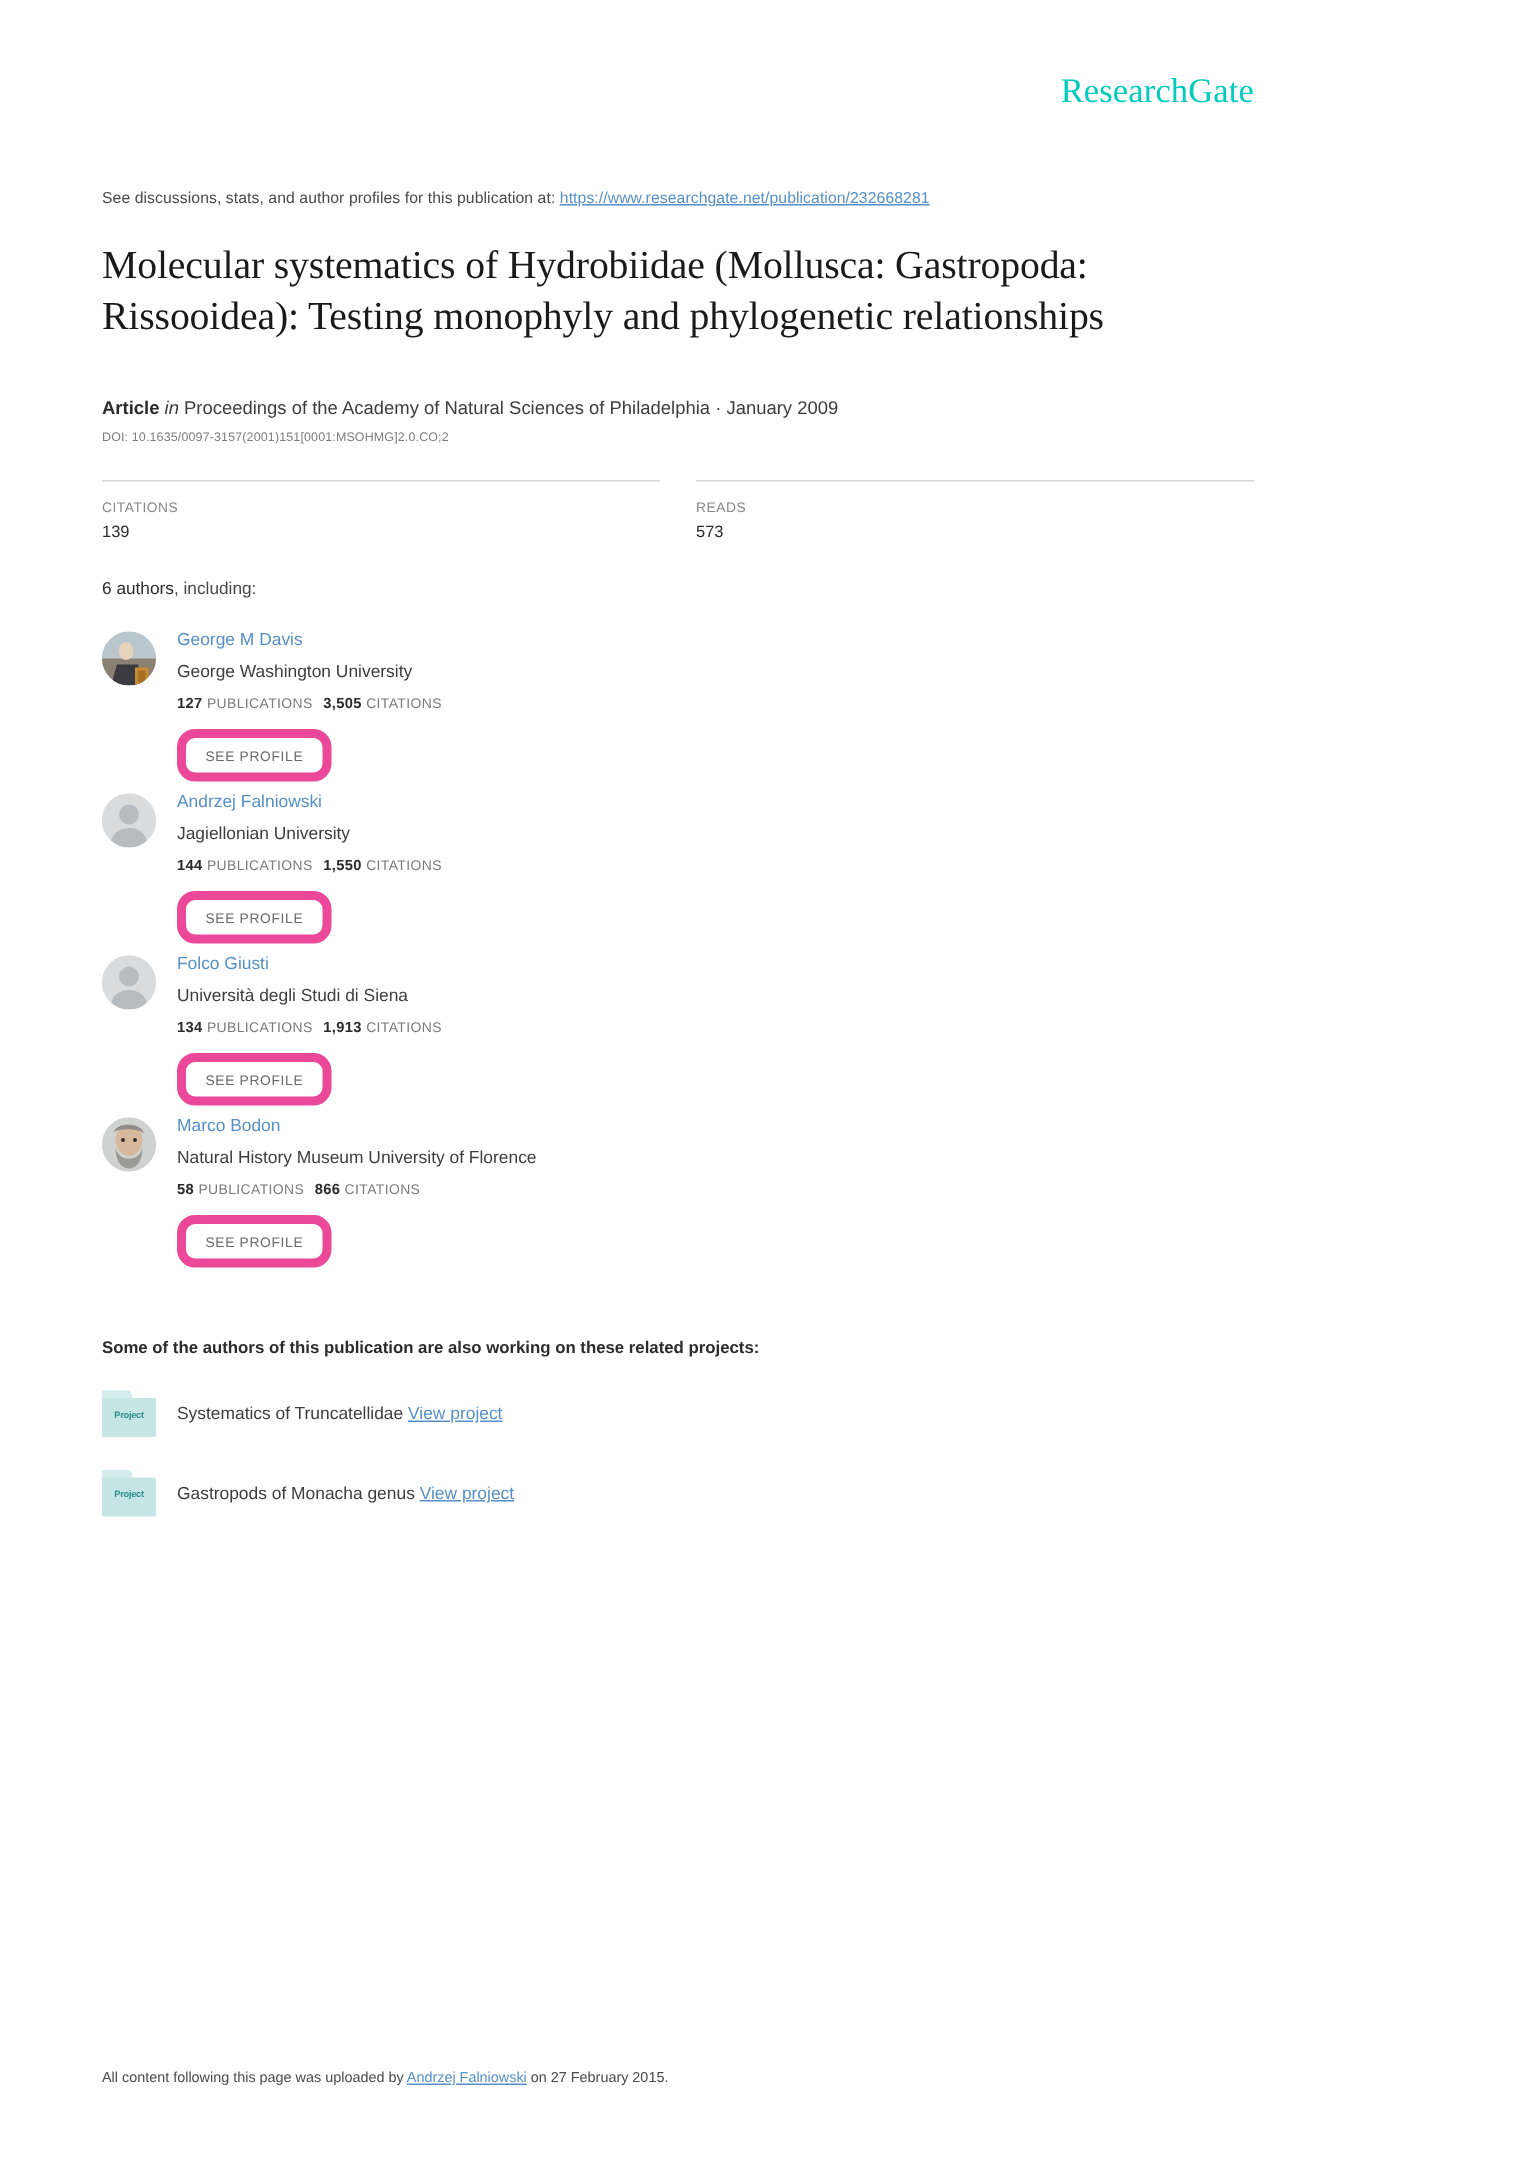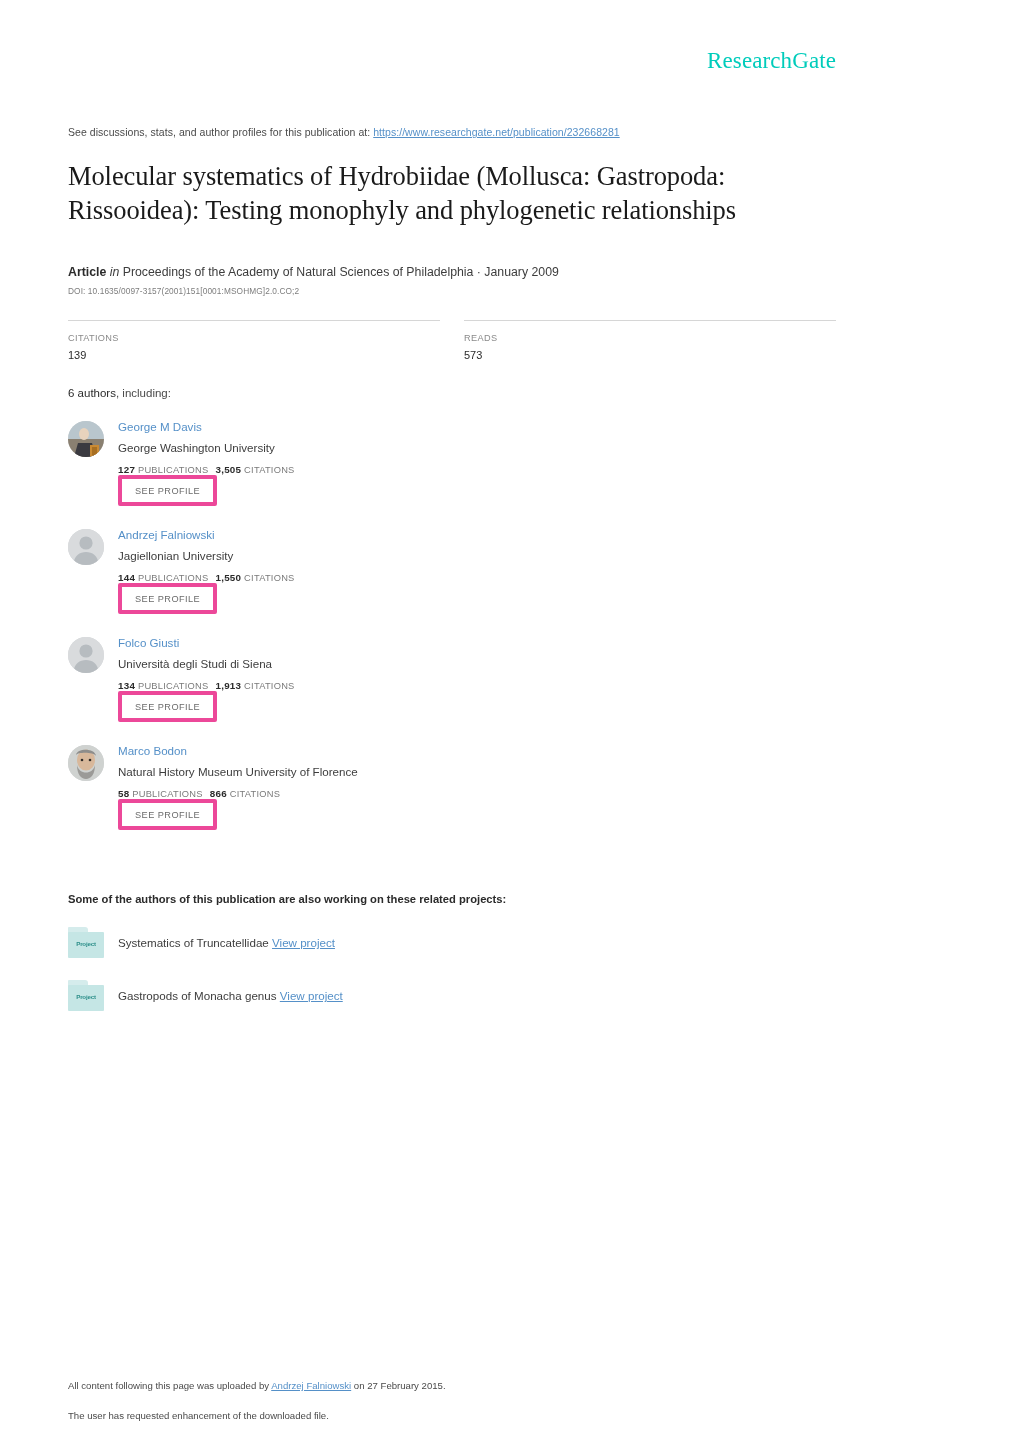--- a/index.html
+++ b/index.html
@@ -171,23 +171,24 @@
   .author-stats b {
     color: #2b2b2b;
     font-size: 9.8px;
     font-weight: bold;
   }
   .author-stats .gap {
     display: inline-block;
     width: 7px;
   }
   .see-profile-btn {
+    margin-top: 11px;
     display: inline-block;
-    border: 4px solid #ec4899;
-    border-radius: 2px;
+    border: 6px solid #ec4899;
+    border-radius: 12px;
     background: #ffffff;
     padding: 7px 13px 6px 13px;
     font-size: 9.2px;
     color: #6b6b6b;
     letter-spacing: 0.45px;
     font-family: "Liberation Sans", sans-serif;
     cursor: pointer;
   }
 
   
@@ -416,16 +417,15 @@
     <div class="project-text">
       <span>Gastropods of Monacha genus</span>
       <a class="view-link" href="#">View project</a>
     </div>
   </div>
 
   <div class="footer">
     <div class="footer-line">
       <span>All content following this page was uploaded by </span><a class="rg-link" href="#">Andrzej Falniowski</a><span> on 27 February 2015.</span>
     </div>
-    <div class="footer-line second">The user has requested enhancement of the downloaded file.</div>
   </div>
 
 </div>
 
 </body></html>

